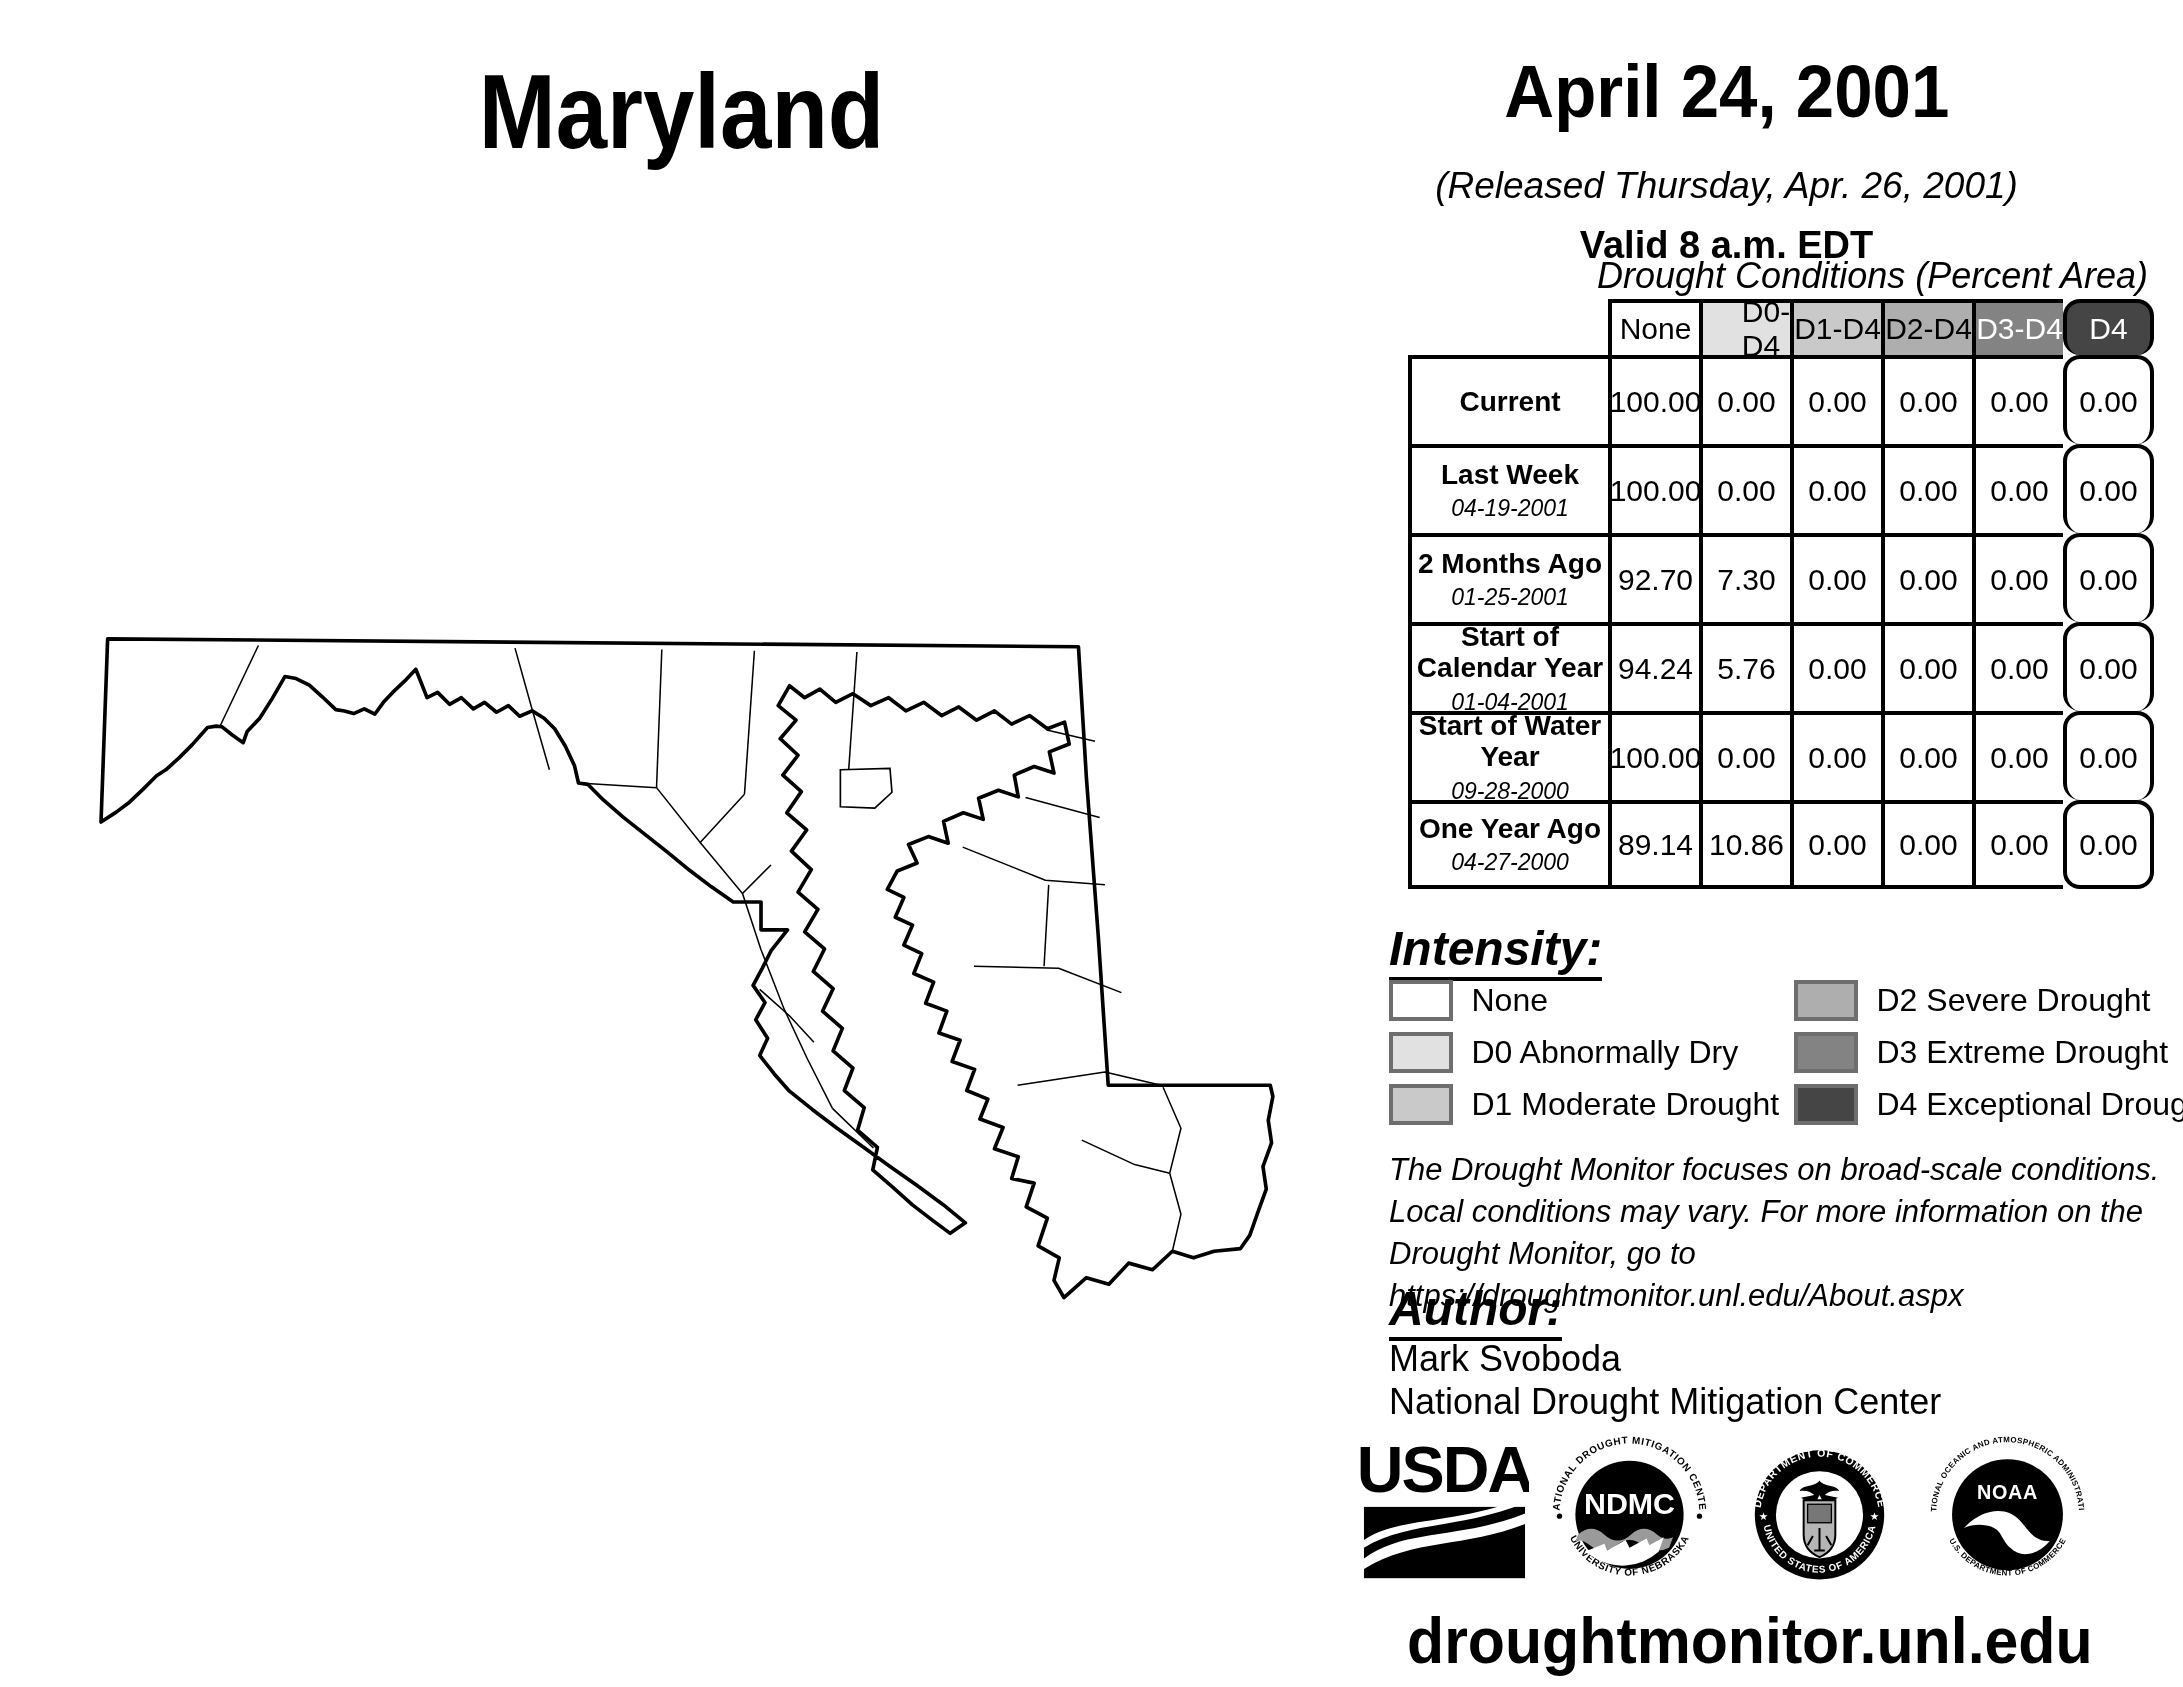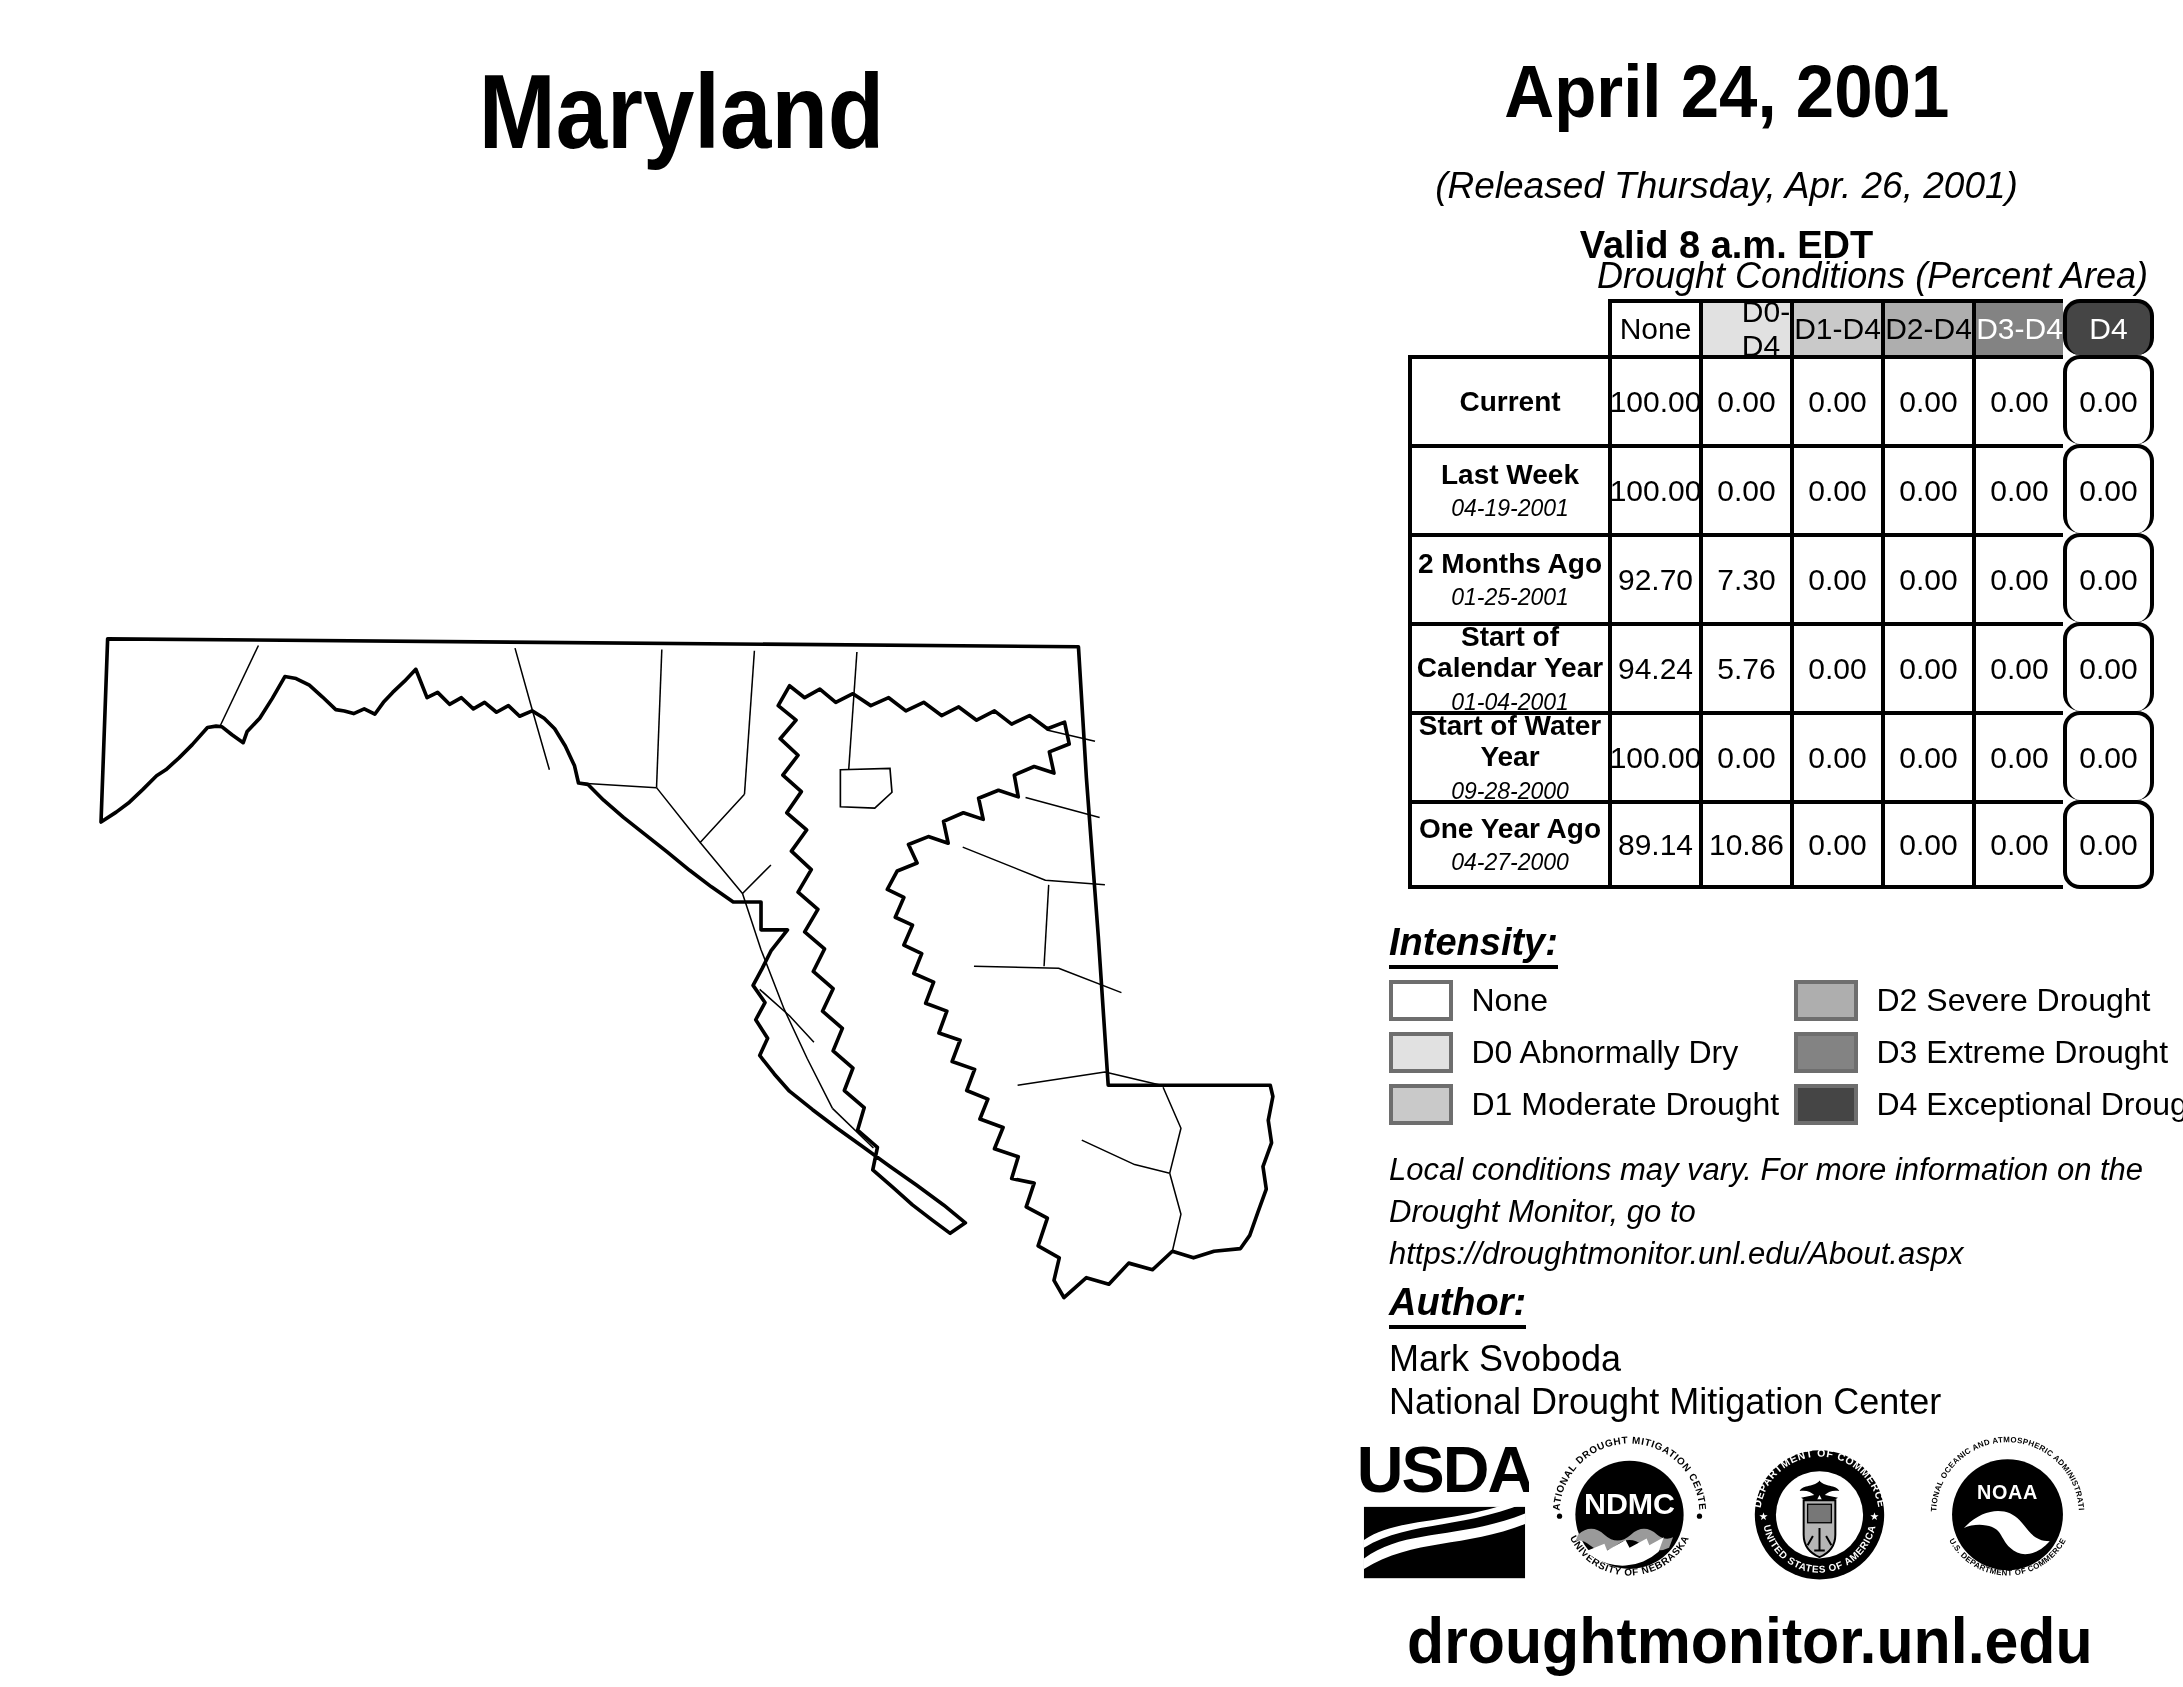--- a/index.html
+++ b/index.html
@@ -33,21 +33,21 @@
   #drought-table .cell{border-left:4px solid #000;border-top:4px solid #000;
     display:flex;flex-direction:column;align-items:center;justify-content:center;
     font-size:30px;background:#fff;}
   #drought-table .corner{border-left:4px solid transparent;border-top:4px solid transparent;}
   #drought-table .lastcol{border-right:4px solid #000;border-radius:17px;}
   #drought-table .lastrow{border-bottom:4px solid #000;}
   #drought-table .rowlabel{font-weight:bold;font-size:28px;text-align:center;line-height:1.12;padding:0 4px;}
   #drought-table .rowdate{font-weight:normal;font-style:italic;font-size:23px;margin-top:5.3px;text-align:right;}
 
   
-  #intensity-heading,#author-heading{font-size:38px;font-weight:bold;font-style:italic;
+  #intensity-heading,#author-heading{font-size:48px;font-weight:bold;font-style:italic;
     border-bottom:4px solid #000;display:inline-block;padding-bottom:1.3px;}
   #intensity-wrap{left:1389px;top:921px;}
   #legend{left:1389px;top:974px;display:grid;grid-auto-flow:column;
     grid-template-rows:repeat(3,52px);grid-template-columns:405px 463px;}
   .legend-item{display:flex;align-items:center;}
   .swatch{width:64px;height:41px;border:4.6px solid #6e6e6e;box-sizing:border-box;margin-right:18.5px;flex:none;}
   .legend-label{font-size:32px;}
 
   
   #disclaimer{left:1389px;top:1149px;width:781px;font-size:31px;font-style:italic;line-height:1.36;}
@@ -175,20 +175,21 @@
       <div class="swatch" style="background: rgb(131, 131, 131);"></div>
       <div class="legend-label">D3 Extreme Drought</div>
     </div>
     <div class="legend-item">
       <div class="swatch" style="background: rgb(69, 69, 69);"></div>
       <div class="legend-label">D4 Exceptional Drought</div>
     </div>
   </div>
 
 <div class="abs" id="disclaimer">
+  <div>The Drought Monitor focuses on broad-scale conditions.</div>
   <div>Local conditions may vary. For more information on the</div>
   <div>Drought Monitor, go to https://droughtmonitor.unl.edu/About.aspx</div>
 </div>
 <div class="abs" id="author-wrap">
   <span id="author-heading">Author:</span>
 </div>
 <div class="abs" id="author-name">Mark Svoboda</div>
 <div class="abs" id="author-org">National Drought Mitigation Center</div>
 
 <svg class="abs logo" id="usda-logo" viewBox="0 0 256 256">

